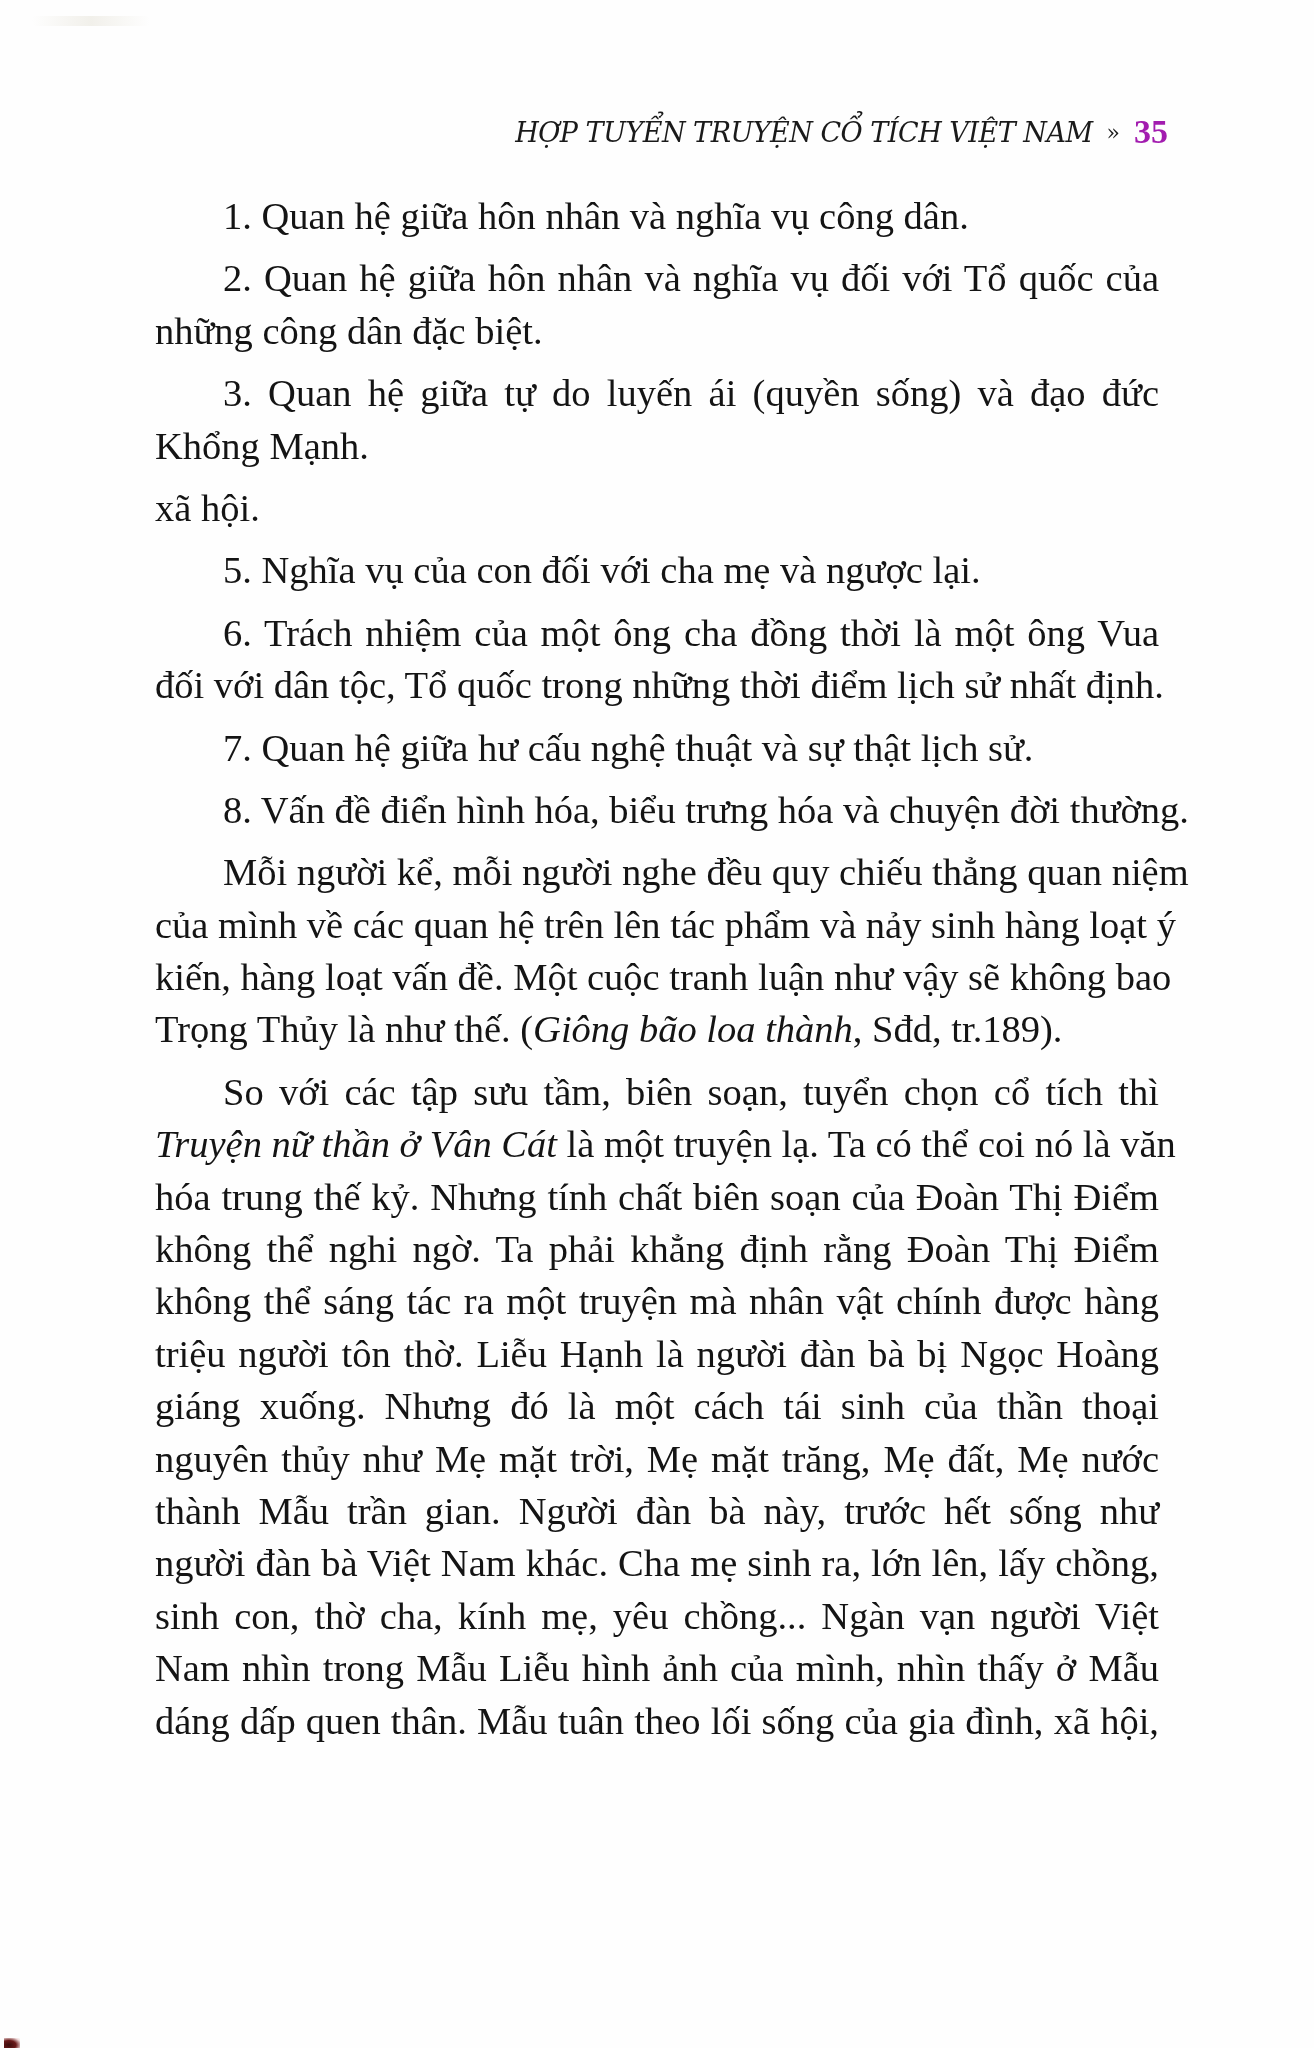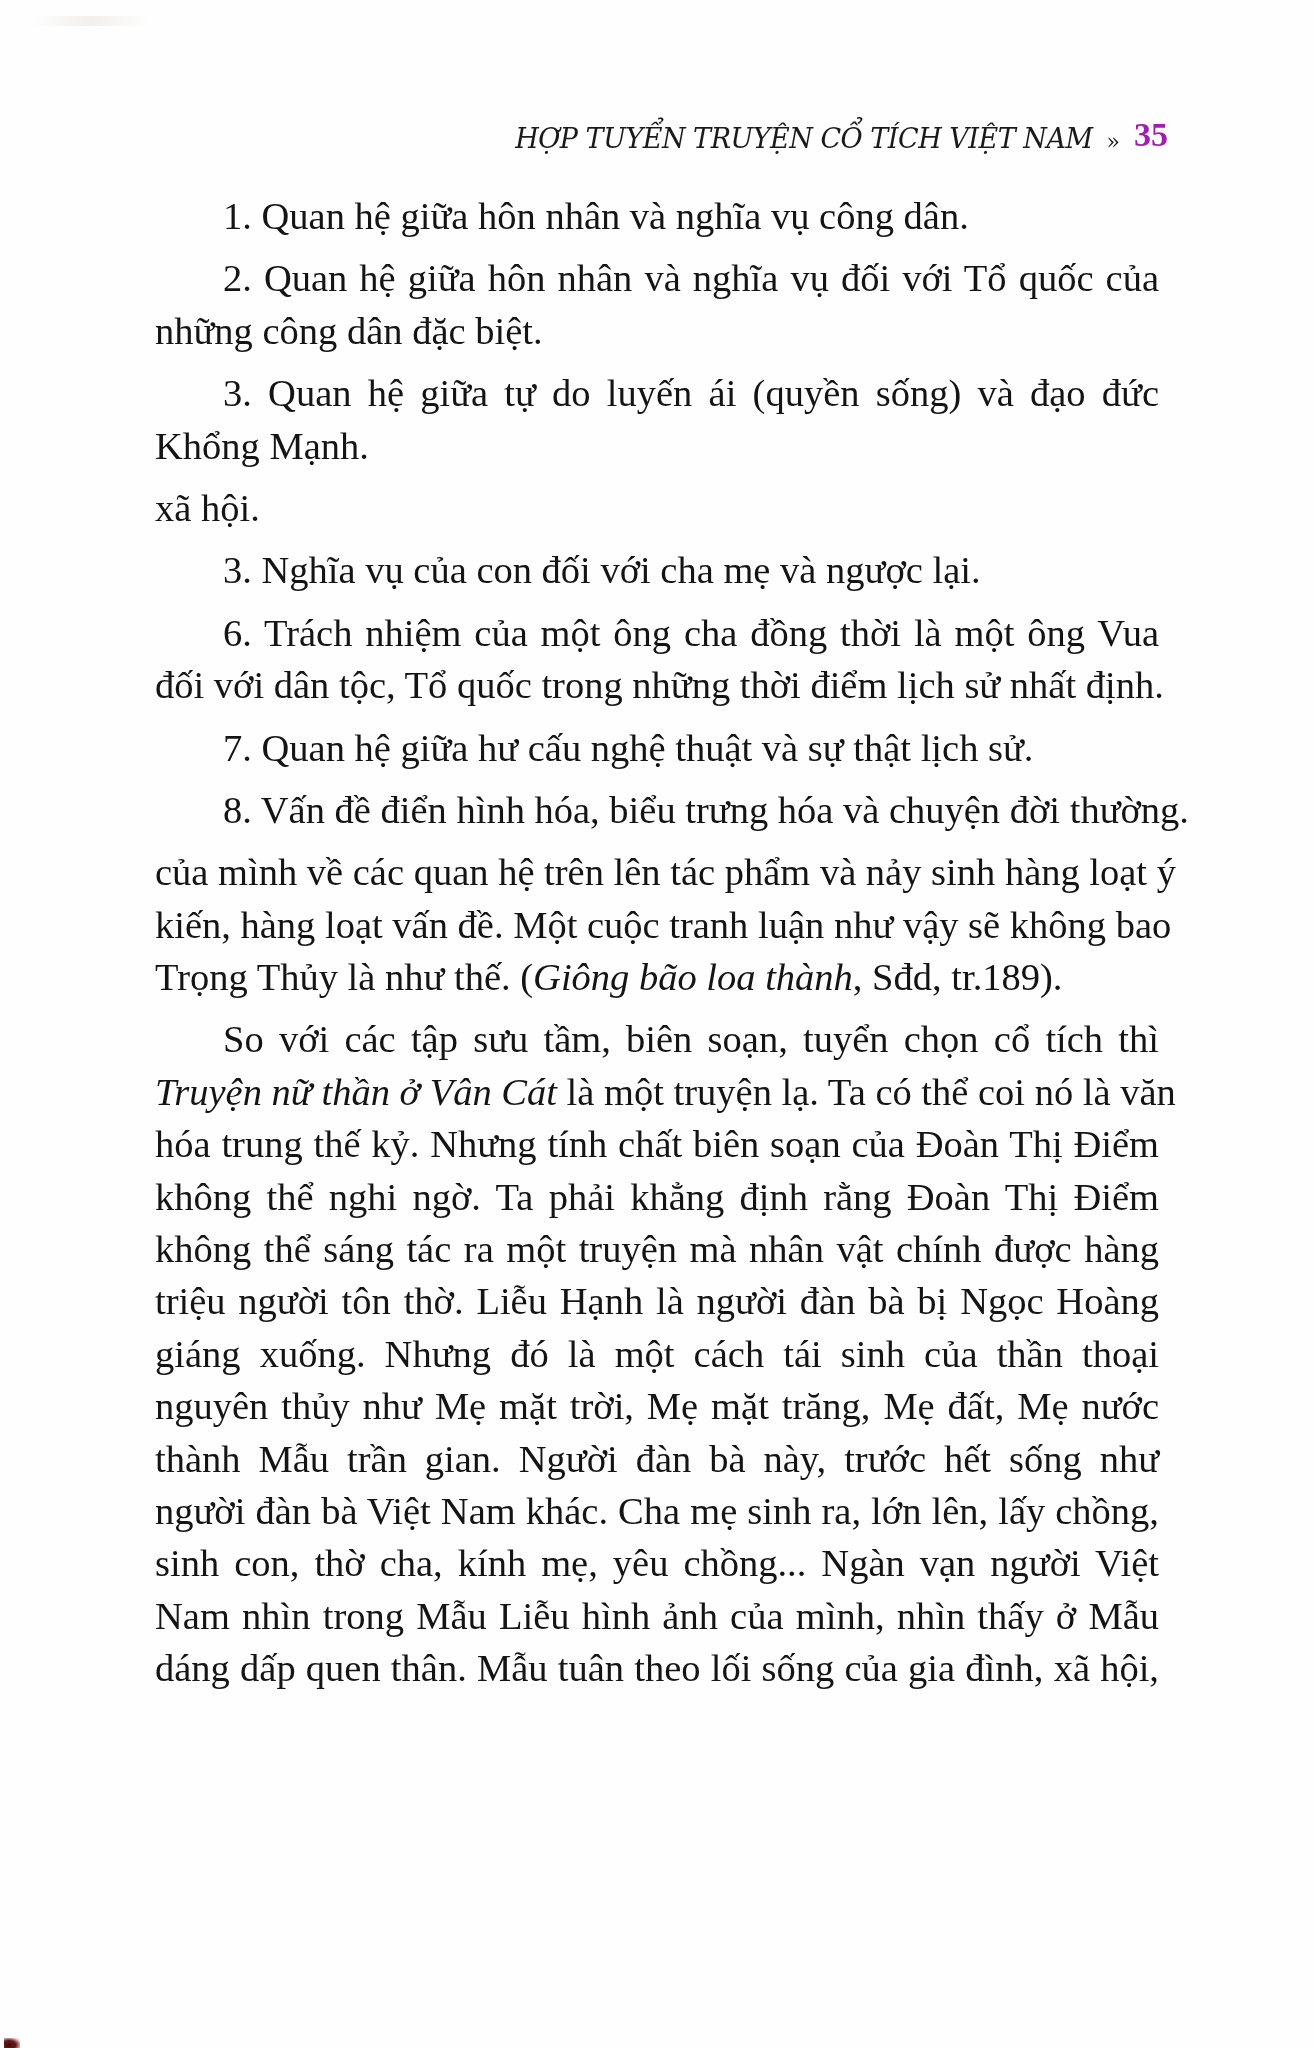--- a/index.html
+++ b/index.html
@@ -34,21 +34,21 @@
     left: 4px; top: 2038px;
     width: 16px; height: 10px;
     background: radial-gradient(ellipse at 30% 70%, #3a0c0c 0%, #6a1a1a 45%, rgba(200,120,120,0.25) 80%, rgba(255,255,255,0) 100%);
   }
   .running-head {
     position: absolute;
     right: 146px;
     top: 110px;
     height: 44px;
     display: flex;
-    align-items: flex-end;
+    align-items: center;
     gap: 14px;
     white-space: nowrap;
   }
   .running-title {
     font-family: "DejaVu Serif", serif;
     font-style: italic;
     font-size: 27px;
     letter-spacing: -0.5px;
     color: #1a1a1a;
   }
@@ -113,33 +113,34 @@
         <span class="line last"><span>những công dân đặc biệt.</span></span>
       </div>
       <div class="para">
         <span class="line indent"><span>3. Quan hệ giữa tự do luyến ái (quyền sống) và đạo đức</span></span>
         <span class="line last"><span>Khổng Mạnh.</span></span>
       </div>
       <div class="para">
         <span class="line last"><span>xã hội.</span></span>
       </div>
       <div class="para">
-        <span class="line indent last"><span>3. Nghĩa vụ của con đối với cha mẹ và ngược lại.</span></span>
+        <span class="line indent last"><span>5. Nghĩa vụ của con đối với cha mẹ và ngược lại.</span></span>
       </div>
       <div class="para">
         <span class="line indent"><span>6. Trách nhiệm của một ông cha đồng thời là một ông Vua</span></span>
         <span class="line last"><span>đối với dân tộc, Tổ quốc trong những thời điểm lịch sử nhất định.</span></span>
       </div>
       <div class="para">
         <span class="line indent last"><span>7. Quan hệ giữa hư cấu nghệ thuật và sự thật lịch sử.</span></span>
       </div>
       <div class="para">
         <span class="line indent last"><span>8. Vấn đề điển hình hóa, biểu trưng hóa và chuyện đời thường.</span></span>
       </div>
       <div class="para">
+        <span class="line indent"><span>Mỗi người kể, mỗi người nghe đều quy chiếu thẳng quan niệm</span></span>
         <span class="line"><span>của mình về các quan hệ trên lên tác phẩm và nảy sinh hàng loạt ý</span></span>
         <span class="line"><span>kiến, hàng loạt vấn đề. Một cuộc tranh luận như vậy sẽ không bao</span></span>
         <span class="line last"><span>Trọng Thủy là như thế. (</span><span class="it">Giông bão loa thành</span><span>, Sđd, tr.189).</span></span>
       </div>
       <div class="para">
         <span class="line indent"><span>So với các tập sưu tầm, biên soạn, tuyển chọn cổ tích thì</span></span>
         <span class="line"><span class="it">Truyện nữ thần ở Vân Cát</span><span> là một truyện lạ. Ta có thể coi nó là văn</span></span>
         <span class="line"><span>hóa trung thế kỷ. Nhưng tính chất biên soạn của Đoàn Thị Điểm</span></span>
         <span class="line"><span>không thể nghi ngờ. Ta phải khẳng định rằng Đoàn Thị Điểm</span></span>
         <span class="line"><span>không thể sáng tác ra một truyện mà nhân vật chính được hàng</span></span>

